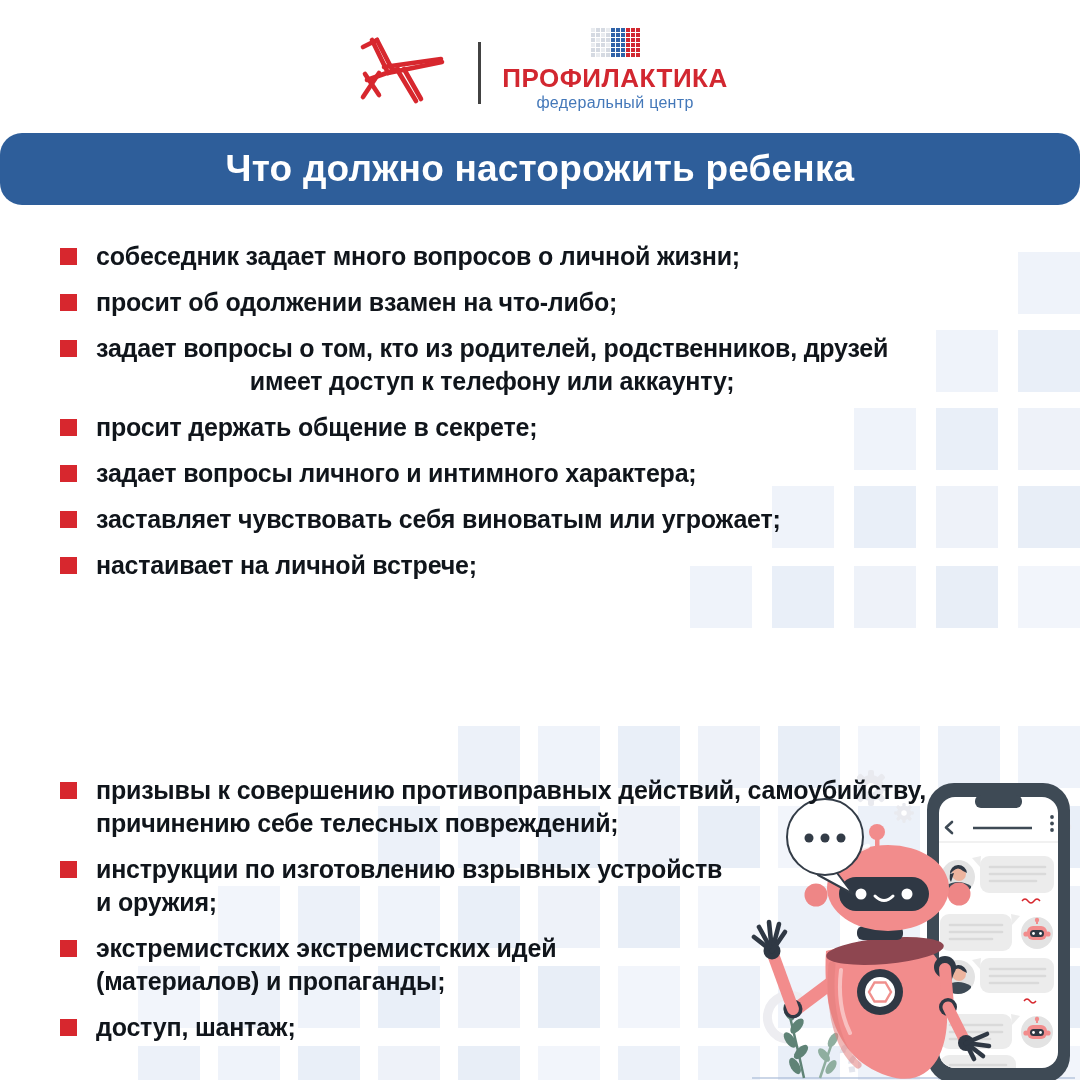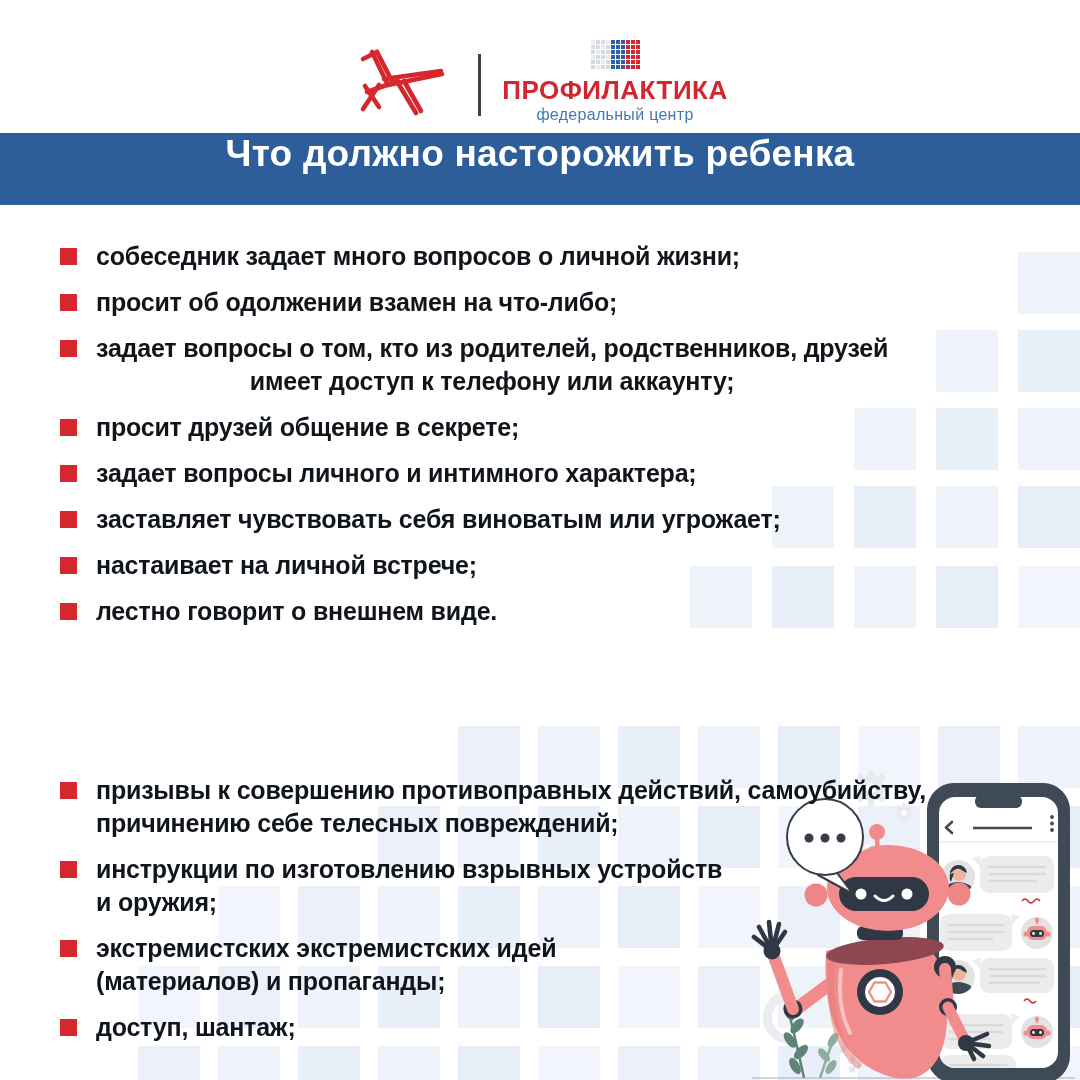--- a/index.html
+++ b/index.html
@@ -6,33 +6,33 @@
   body{width:1080px;height:1080px;overflow:hidden;background:#fff;
        font-family:"Liberation Sans", sans-serif;
        --banner:#2E5E9A; --red:#D7272E; --text:#10151B; --mosaic:#E7EDF7;}
   #canvas{position:relative;width:1080px;height:1080px;overflow:hidden;background:#fff;}
 
   
   #mosaic{position:absolute;inset:0;z-index:0;}
   .sq{position:absolute;width:62px;height:62px;background:var(--mosaic);}
 
   
-  #hdr{position:absolute;top:16px;left:0;width:1080px;height:104px;z-index:2;border-radius:27px;}
+  #hdr{position:absolute;top:4px;left:0;width:1080px;height:104px;z-index:2;border-radius:27px;}
   #chair-svg{position:absolute;left:358px;top:22px;}
   #divider{position:absolute;left:478px;top:38px;width:3px;height:62px;background:#424242;}
   #logoblock{position:absolute;left:495px;top:22px;width:240px;text-align:center;}
   #logo-pixels{display:grid;grid-template-columns:repeat(10,4px);grid-auto-rows:4px;gap:1px;
                width:49px;margin:2px auto 6px auto;}
   #logo-pixels i{display:block;}
   #logo-title{font-size:26px;font-weight:bold;color:#D22730;letter-spacing:.5px;line-height:30px;}
   #logo-sub{font-size:16px;color:#4478B9;letter-spacing:.3px;margin-top:1px;}
 
   
   .banner{position:absolute;left:0;width:1080px;background:var(--banner);z-index:2;
-          display:flex;align-items:flex-start;justify-content:center;}
+          display:flex;align-items:center;justify-content:center;border-radius:22px;}
   #banner-0{top:133px;height:72px;}
   #banner-1{top:639px;height:68px;}
   .banner h1{margin:0;color:#fff;font-size:37px;font-weight:bold;letter-spacing:.2px;}
 
   
   ul.blist{position:absolute;left:58px;width:1005px;margin:0;padding:0;list-style:none;z-index:2;}
   #list-0{top:240px;text-align:center;}
   #list-1{top:774px;}
   ul.blist li{display:flex;margin:0 0 13px 0;}
   .bullet{flex:none;width:17px;height:17px;background:var(--red);margin:8px 19px 0 2px;}
@@ -210,37 +210,33 @@
         <span class="bullet"></span>
         <span class="itext">просит об одолжении взамен на что-либо;</span>
       </li>
       <li>
         <span class="bullet"></span>
         <span class="itext">задает вопросы о том, кто из родителей, родственников, друзей
 имеет доступ к телефону или аккаунту;</span>
       </li>
       <li>
         <span class="bullet"></span>
-        <span class="itext">просит друзей общение в секрете;</span>
+        <span class="itext">просит держать общение в секрете;</span>
       </li>
       <li>
         <span class="bullet"></span>
         <span class="itext">задает вопросы личного и интимного характера;</span>
       </li>
       <li>
         <span class="bullet"></span>
         <span class="itext">заставляет чувствовать себя виноватым или угрожает;</span>
       </li>
       <li>
         <span class="bullet"></span>
         <span class="itext">настаивает на личной встрече;</span>
-      </li>
-      <li>
-        <span class="bullet"></span>
-        <span class="itext">лестно говорит о внешнем виде.</span>
       </li>
     </ul>
 
   <ul class="blist" id="list-1">
       <li>
         <span class="bullet"></span>
         <span class="itext">призывы к совершению противоправных действий, самоубийству,
 причинению себе телесных повреждений;</span>
       </li>
       <li>

